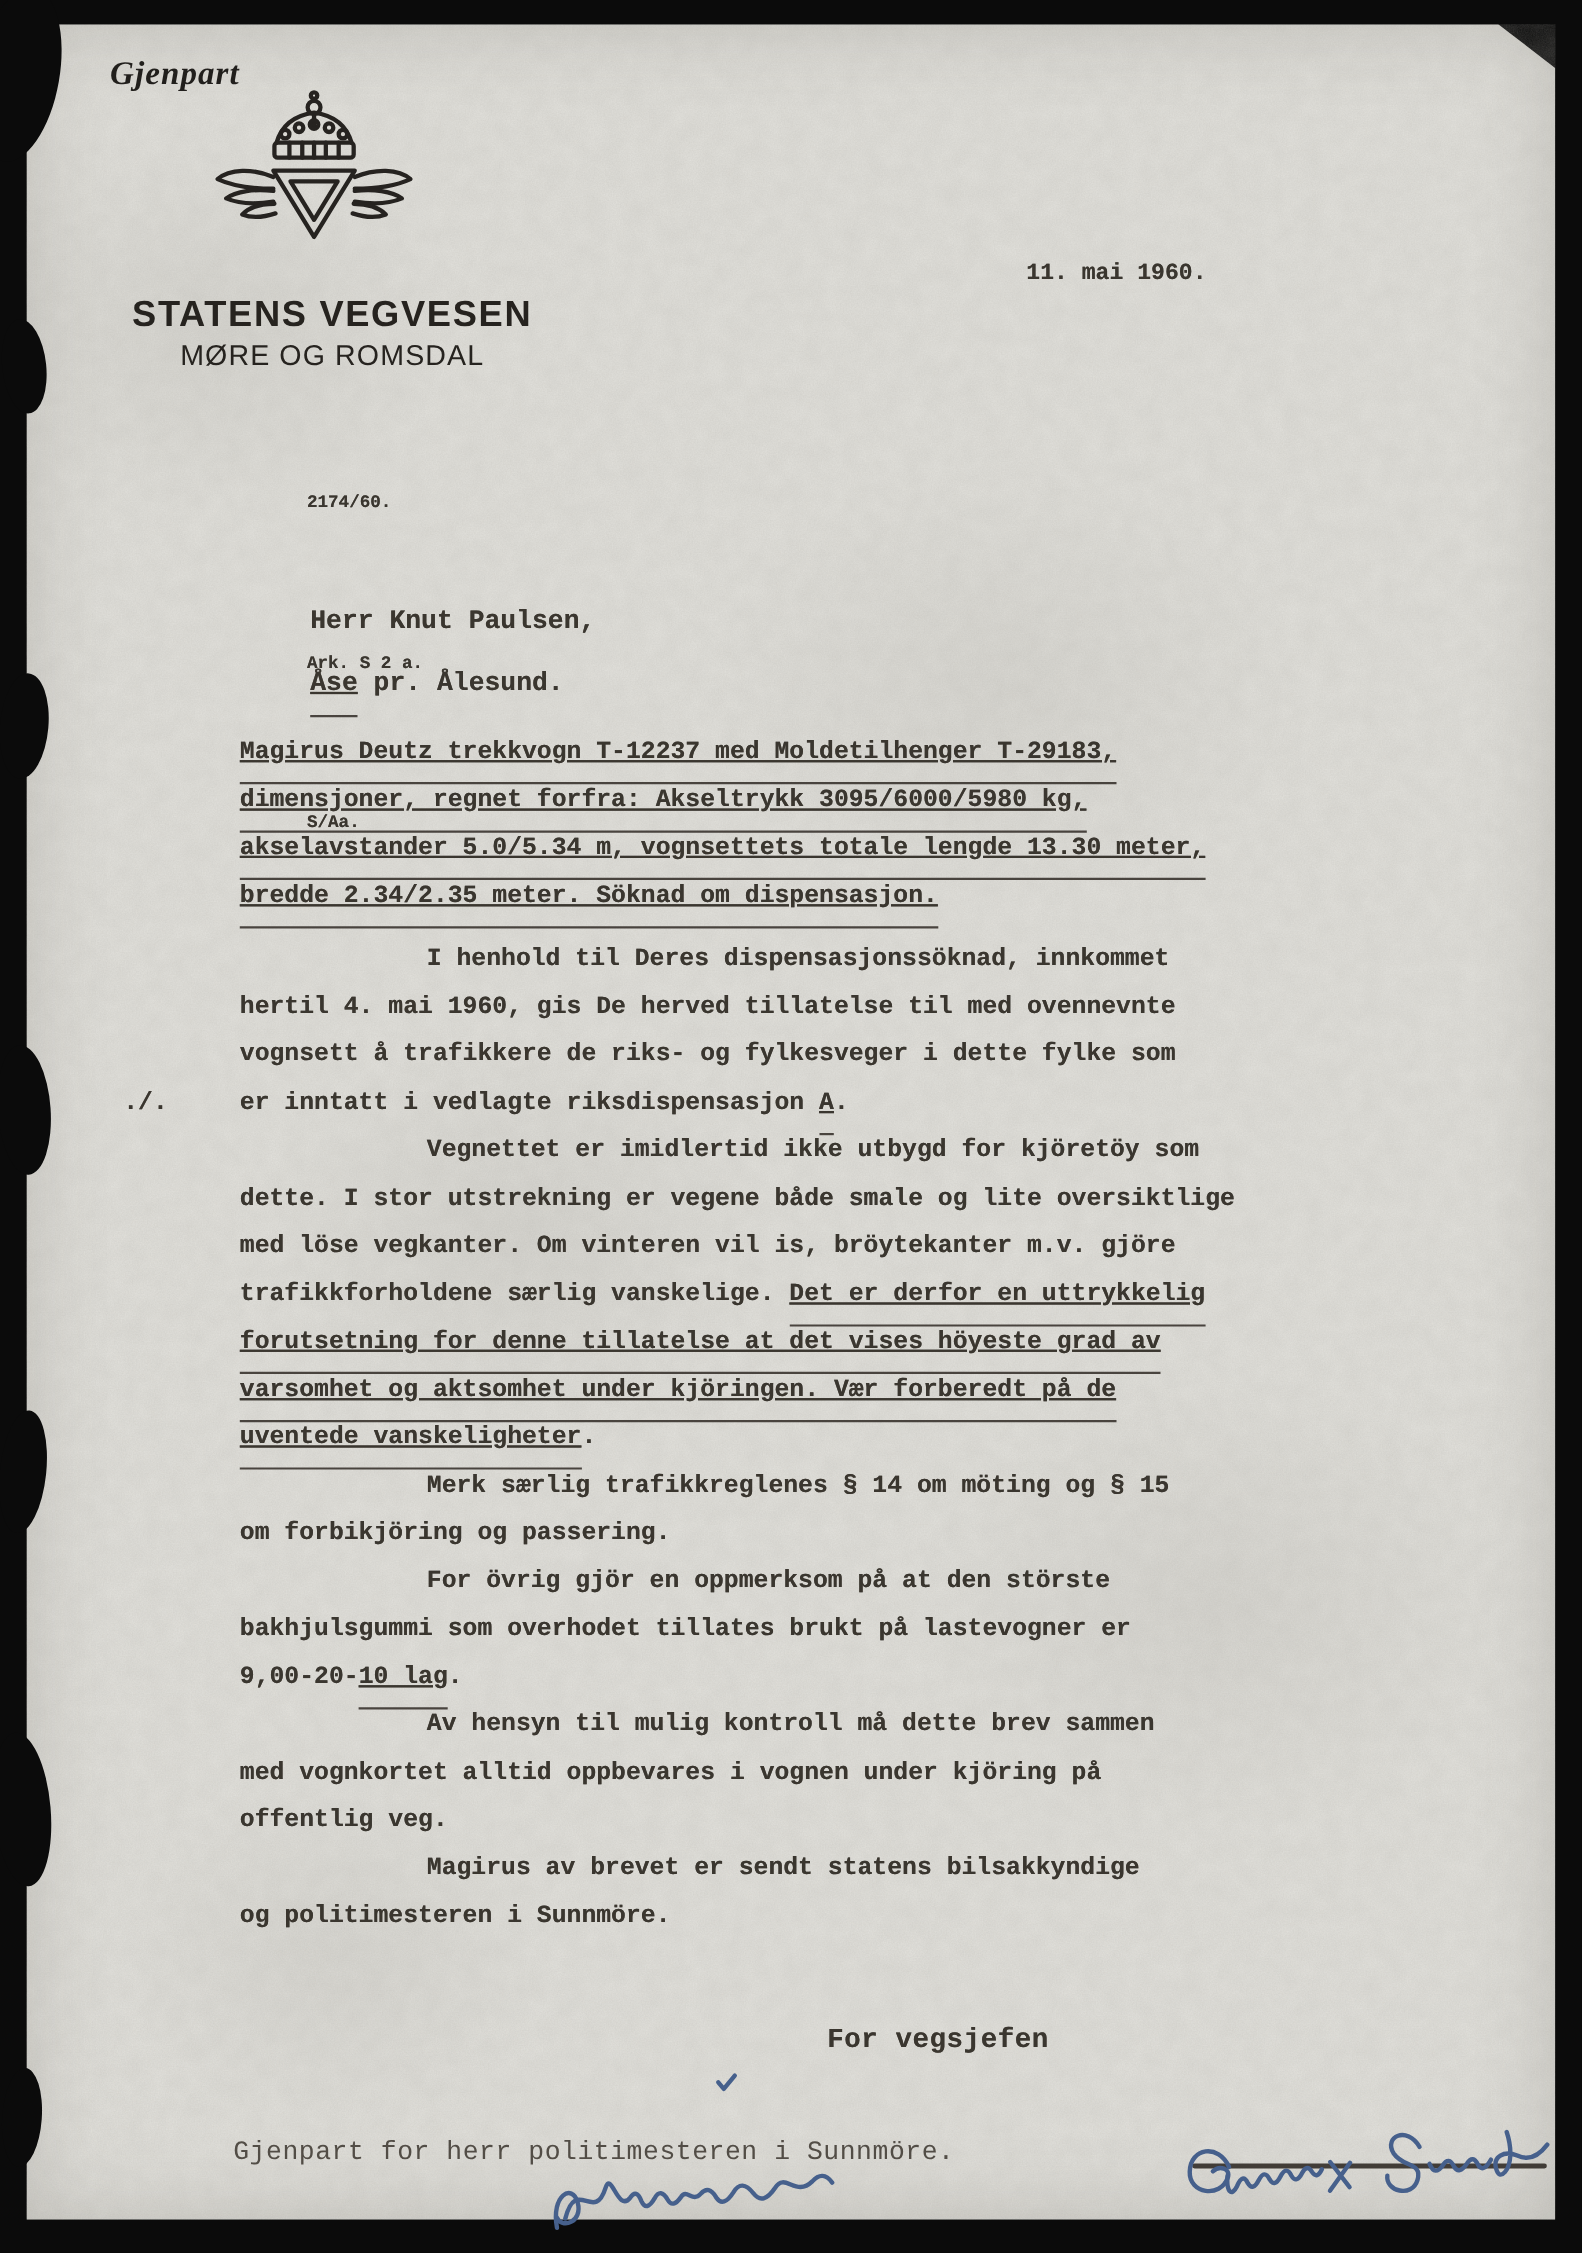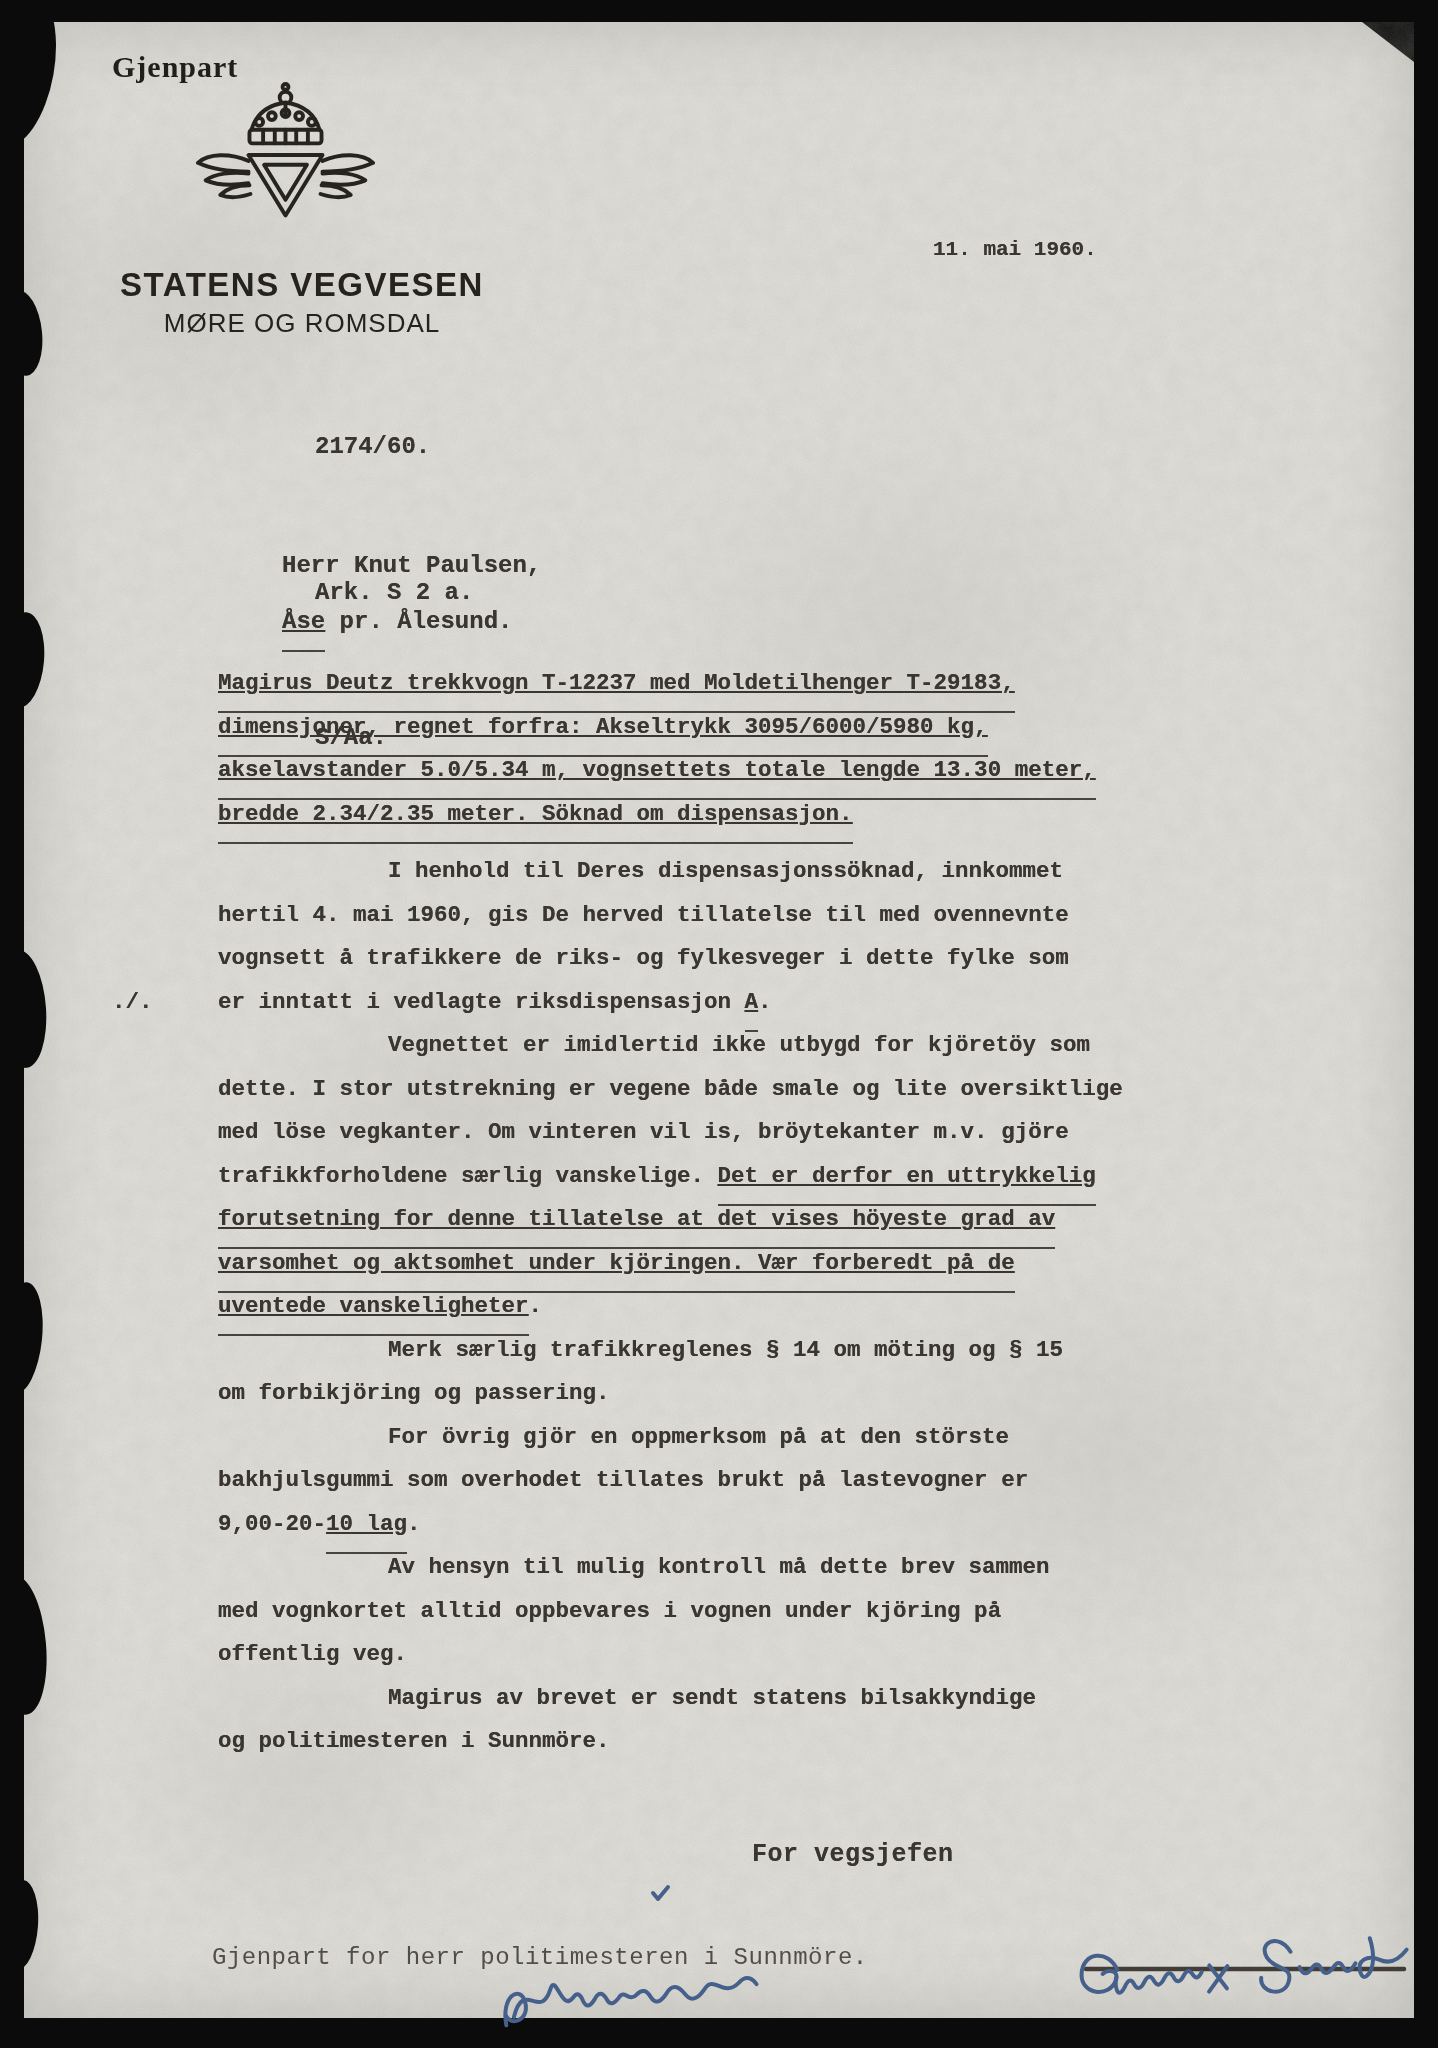--- a/index.html
+++ b/index.html
@@ -20,33 +20,33 @@
     clip-path:polygon(0 0,1338px 0,100% 40px,100% 100%,0 100%);
     box-shadow:inset 0 0 70px rgba(96,93,86,.26);
   }
   .grain{position:absolute;left:24px;top:22px;width:1390px;height:1996px;pointer-events:none;}
   .tear{position:absolute;background:var(--background,#0b0b0b);border-radius:50%;}
 
   .typed{font-family:"Liberation Mono",monospace;font-weight:bold;color:var(--ink,#3a362f);
          text-shadow:0 0 .6px rgba(55,50,44,.75);}
   .u{border-bottom:2.5px solid rgba(52,47,41,.88);padding-bottom:15px;text-decoration:underline;}
 
-  .copy-label{position:absolute;left:112px;top:50px;
-    font-family:"Liberation Serif",serif;font-weight:600;
+  .copy-label{position:absolute;left:100px;top:50px;
+    font-family:"Liberation Serif",serif;font-style:italic;font-weight:600;
     font-size:30px;letter-spacing:1px;color:#211f1c;}
 
   .logo{position:absolute;left:193px;top:78px;width:185px;height:158px;}
 
   .org{position:absolute;left:92px;top:238px;width:420px;text-align:center;
        font-family:"Liberation Sans",sans-serif;color:#26231f;margin-top:28px;}
   .org .name{font-size:33px;font-weight:bold;letter-spacing:1.5px;}
   .org .district{font-size:26px;font-weight:normal;letter-spacing:1px;margin-top:4px;}
 
   .date{position:absolute;left:933px;top:238px;font-size:21px;}
-  .refs{position:absolute;left:279px;top:326px;font-size:24px;line-height:48.5px;white-space:pre;margin-left:36px;}
+  .refs{position:absolute;left:279px;top:336px;font-size:16px;line-height:48.5px;white-space:pre;}
 
   .recipient{position:absolute;left:282px;top:538px;font-size:24px;line-height:56px;}
   .recipient .tline{white-space:pre;}
 
   .body-block{position:absolute;left:218px;top:662px;width:960px;
     font-size:22.5px;line-height:43.5px;}
   .tline{position:relative;white-space:pre;}
   .ind::before{content:"";display:inline-block;width:170px;}
   .gap{margin-top:14px;}
   .mnote{position:absolute;left:-106px;top:0;}

